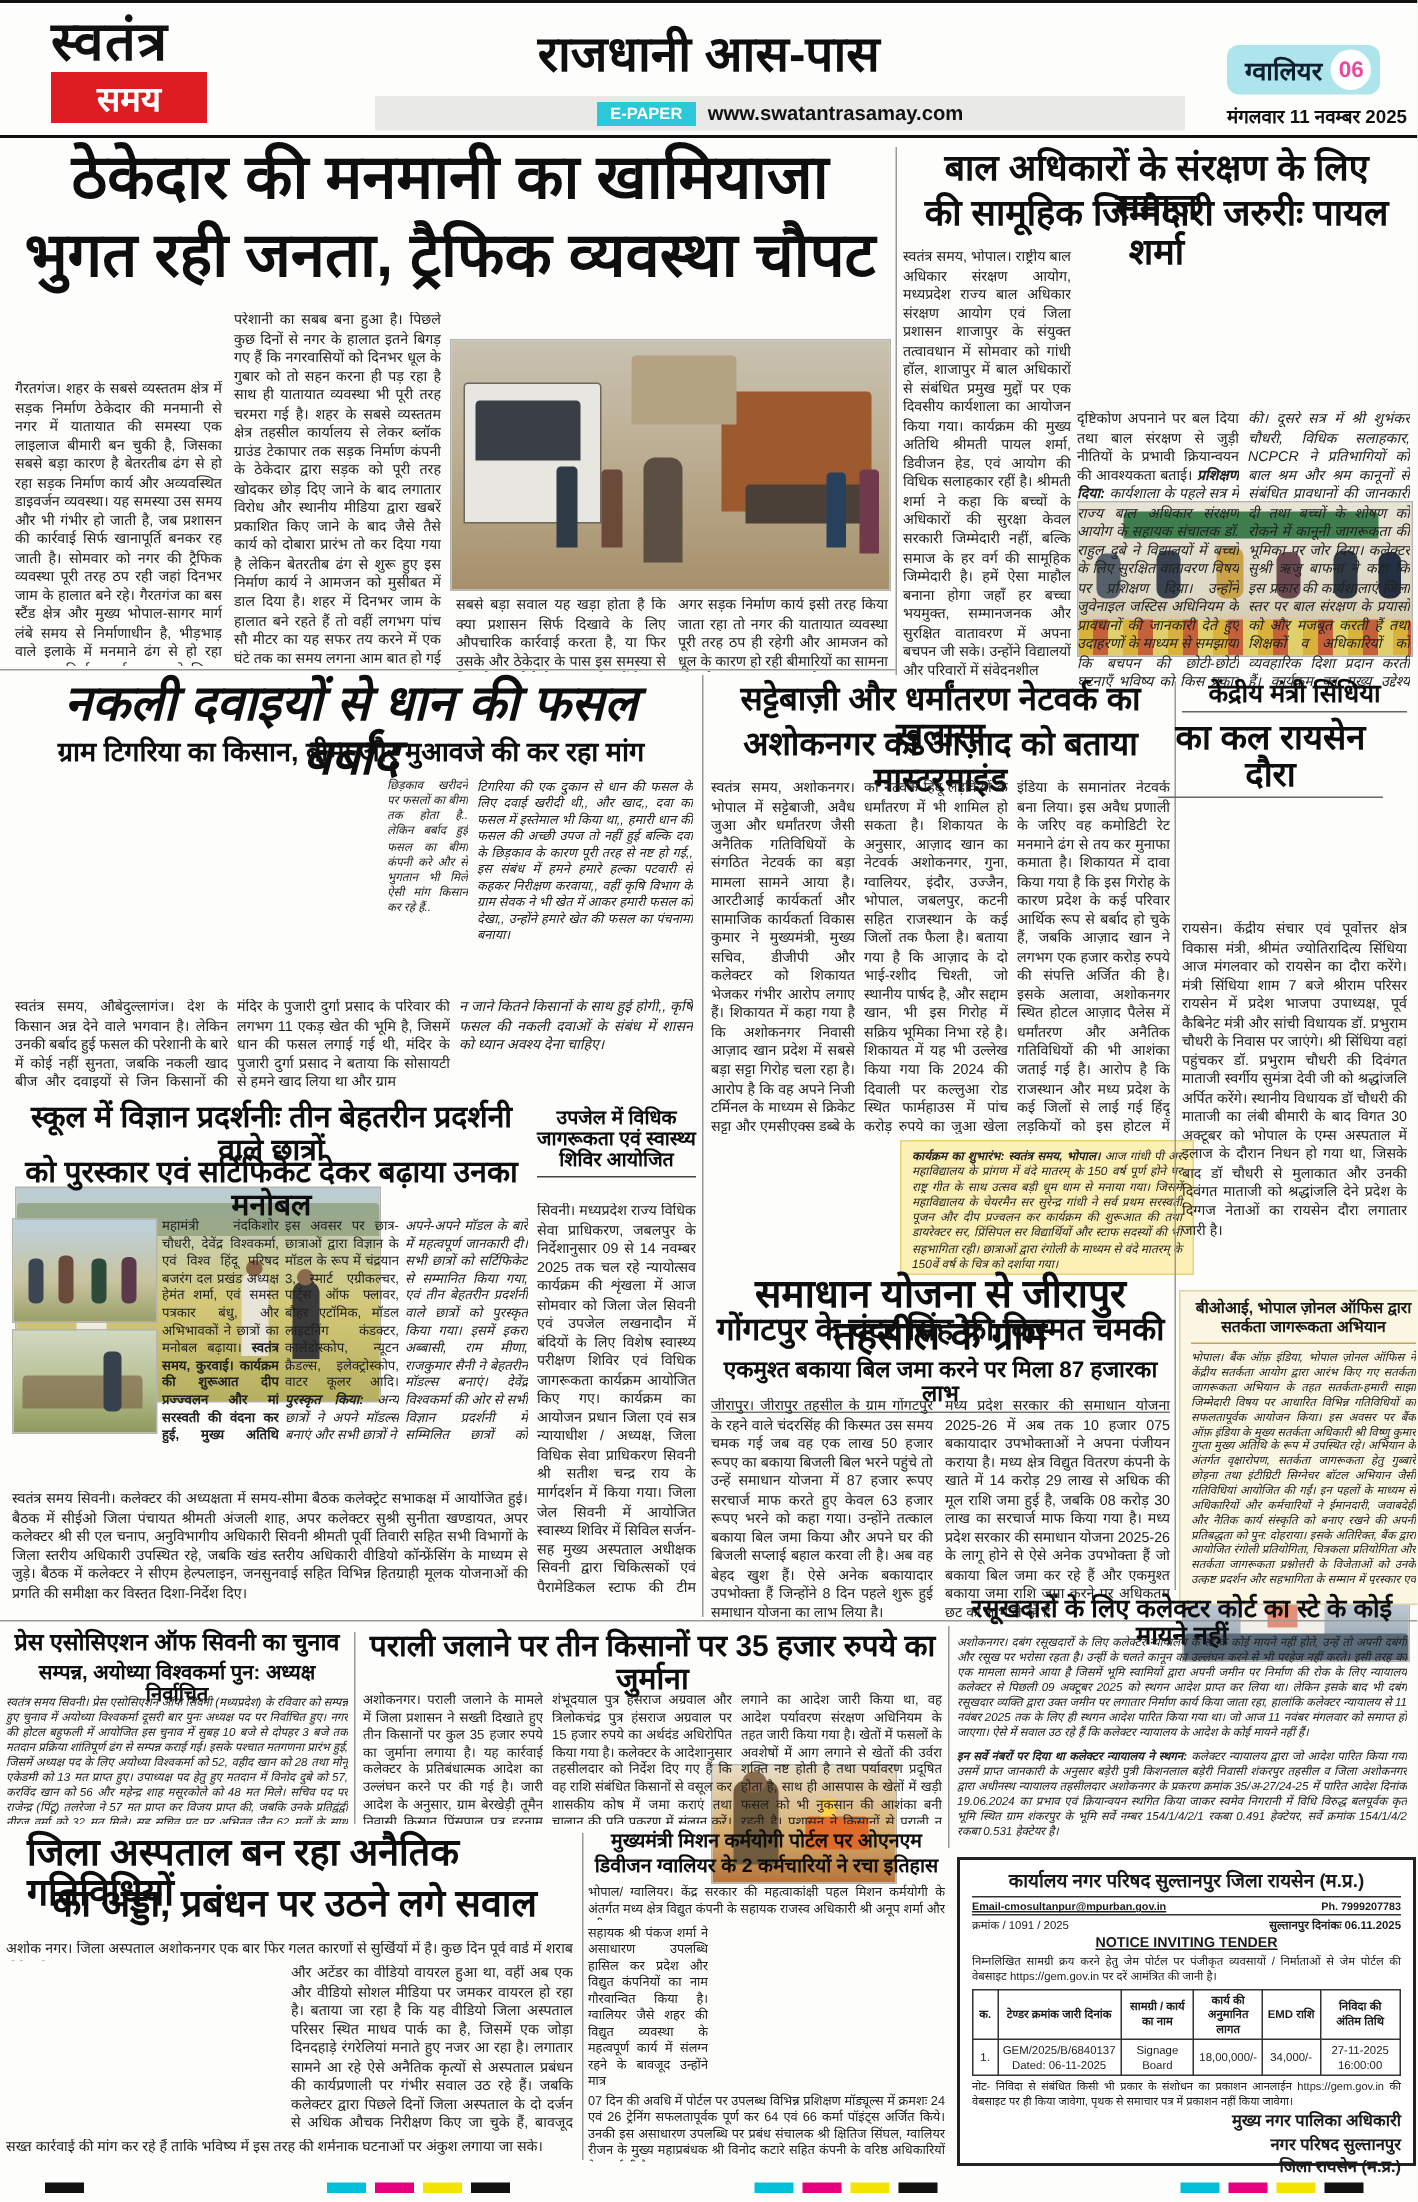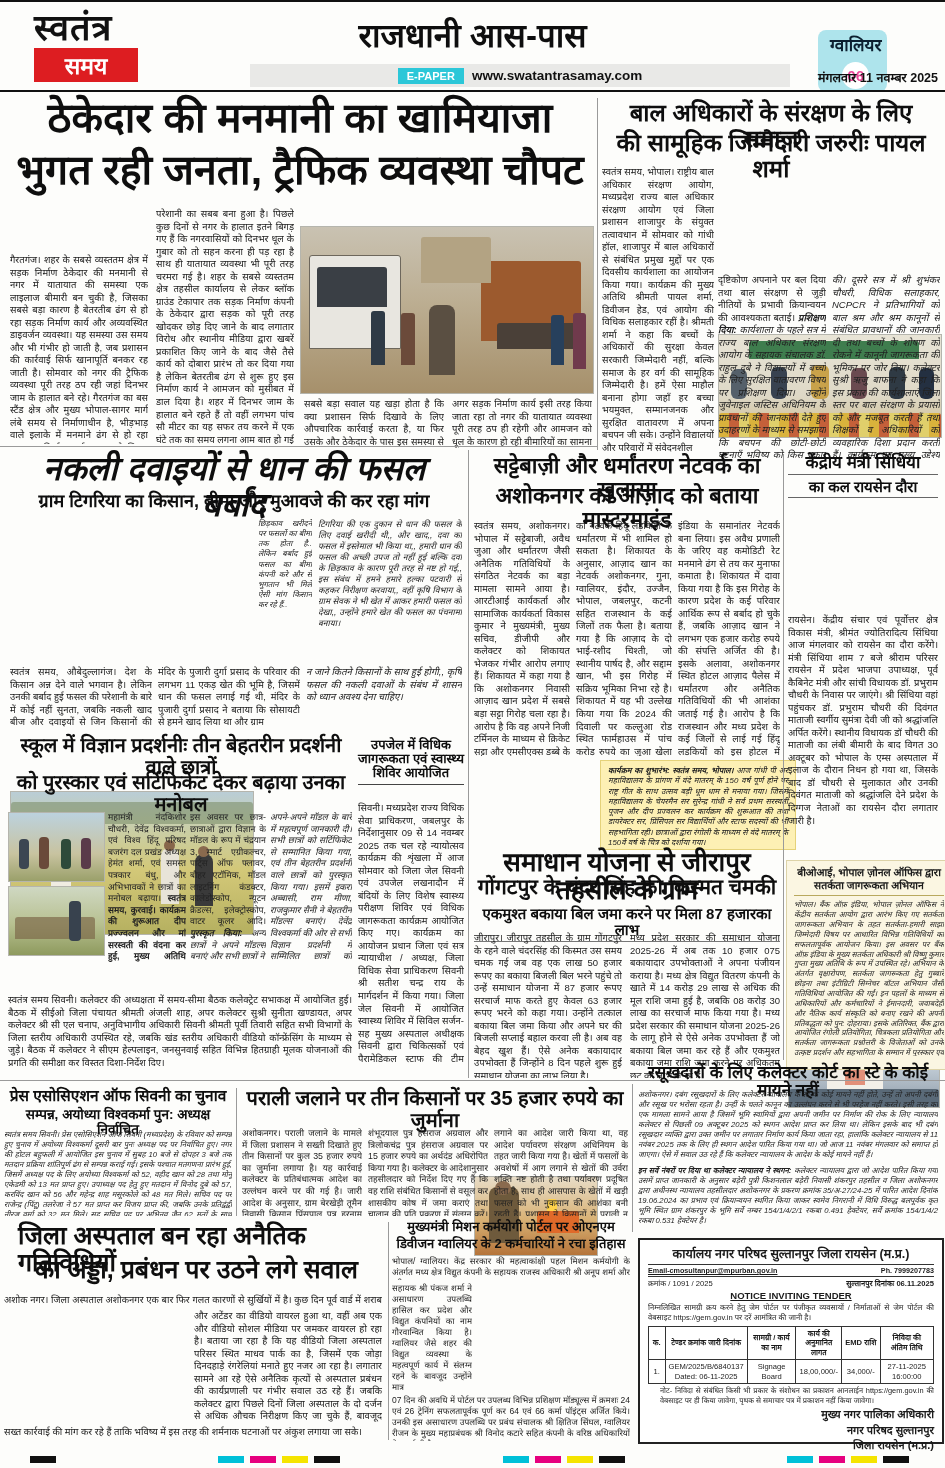--- a/index.html
+++ b/index.html
@@ -18,21 +18,21 @@
   .hline{height:1px;background:#9a9a9a;}
   .photo{overflow:hidden;position:relative;border:1px solid #b5b5ad;}
   .fig{position:absolute;border-radius:3px 3px 0 0;}
   .subhead{font-weight:800;color:#111;}
   
   .logo1{font-size:36px;font-weight:800;color:#111;letter-spacing:1px;line-height:1;}
   .logo2{background:#dd1d21;color:#fff;font-size:23px;font-weight:800;text-align:center;width:104px;padding:1px 0;margin-top:2px;}
   .epaper-strip{background:#e9e9e7;display:flex;align-items:center;justify-content:center;gap:8px;}
   .epaper-chip{background:#2cc7d8;color:#fff;font-size:11px;font-weight:800;padding:2px 9px;}
   .url{font-size:13.5px;font-weight:700;color:#111;}
-  .badge{background:#aee4ec;border-radius:8px;display:flex;align-items:center;gap:6px;padding:3px 6px 3px 12px;flex-direction:column;}
+  .badge{background:#aee4ec;border-radius:8px;display:flex;align-items:center;gap:6px;padding:3px 6px 3px 12px;}
   .badge-city{font-size:17px;font-weight:800;color:#0c2030;}
   .badge-num{background:#fff;border-radius:50%;width:27px;height:27px;display:flex;align-items:center;justify-content:center;font-size:15px;font-weight:800;color:#ec4899;}
   .dateline{font-size:12.5px;font-weight:700;color:#111;text-align:right;}
   
   .ybox{background:#fdf0b4;border:1px solid #e5d27a;padding:5px 7px;}
   .cream{background:#fbf6e2;border:1px solid #ddd3a8;padding:5px 7px;}
   .tender-box{border:2px solid #222;background:#fff;padding:5px 8px;font-size:8.5px;}
   .tender-box table{border-collapse:collapse;width:100%;margin-top:3px;}
   .tender-box th,.tender-box td{border:1px solid #333;padding:2px 3px;font-size:7.6px;text-align:center;line-height:1.25;}
   .regmarks{display:flex;justify-content:space-between;align-items:center;}
@@ -170,21 +170,21 @@
   </div>
 
   <div class="abs hl" style="left:474px;top:846px;width:306px;font-size:26px;">समाधान योजना से जीरापुर तहसील के ग्राम</div>
   <div class="abs hl" style="left:474px;top:874px;width:306px;font-size:21px;">गोंगटपुर के चंदर सिंह की किस्मत चमकी</div>
   <div class="abs hl" style="left:474px;top:904px;width:306px;font-size:15px;border-bottom:1px solid #777;padding-bottom:3px;">एकमुश्त बकाया बिल जमा करने पर मिला 87 हजारका लाभ</div>
   <div class="abs body-txt" style="left:474px;top:930px;width:148px;height:146px;">जीरापुर। जीरापुर तहसील के ग्राम गोंगटपुर के रहने वाले चंदरसिंह की किस्मत उस समय चमक गई जब वह एक लाख 50 हजार रूपए का बकाया बिजली बिल भरने पहुंचे तो उन्हें समाधान योजना में 87 हजार रूपए सरचार्ज माफ करते हुए केवल 63 हजार रूपए भरने को कहा गया। उन्होंने तत्काल बकाया बिल जमा किया और अपने घर की बिजली सप्लाई बहाल करवा ली है। अब वह बेहद खुश हैं। ऐसे अनेक बकायादार उपभोक्ता हैं जिन्होंने 8 दिन पहले शुरू हुई समाधान योजना का लाभ लिया है।</div>
   <div class="abs body-txt" style="left:630px;top:930px;width:150px;height:146px;">मध्य प्रदेश सरकार की समाधान योजना 2025-26 में अब तक 10 हजार 075 बकायादार उपभोक्ताओं ने अपना पंजीयन कराया है। मध्य क्षेत्र विद्युत वितरण कंपनी के खाते में 14 करोड़ 29 लाख से अधिक की मूल राशि जमा हुई है, जबकि 08 करोड़ 30 लाख का सरचार्ज माफ किया गया है। मध्य प्रदेश सरकार की समाधान योजना 2025-26 के लागू होने से ऐसे अनेक उपभोक्ता हैं जो बकाया बिल जमा कर रहे हैं और एकमुश्त बकाया जमा राशि जमा करने पर अधिकतम छूट का लाभ ले रहे हैं।</div>
   <div class="abs vline" style="left:783px;top:452px;height:606px;"></div>
 
   <div class="abs hl" style="left:788px;top:452px;width:150px;font-size:17px;border-bottom:1px solid #666;padding-bottom:2px;">केंद्रीय मंत्री सिंधिया</div>
-  <div class="abs hl" style="left:788px;top:477px;width:150px;font-size:15px;border-bottom:1px solid #666;padding-bottom:2px;">का कल रायसेन दौरा</div>
+  <div class="abs hl" style="left:772px;top:477px;width:150px;font-size:23px;border-bottom:1px solid #666;padding-bottom:2px;">का कल रायसेन दौरा</div>
   <div class="abs photo" style="left:788px;top:506px;width:150px;height:102px;background:linear-gradient(180deg,#9fb4c4 0%,#c2cdd6 60%,#8d9aa8 100%);">
     <div class="fig" style="left:52px;top:14px;width:26px;height:24px;background:#a3795a;border-radius:50%;"></div>
     <div class="fig" style="left:38px;top:38px;width:56px;height:64px;background:#f2efe8;border-radius:10px 10px 0 0;"></div>
     <div class="fig" style="left:56px;top:40px;width:20px;height:40px;background:#e2907a;"></div>
     <div class="fig" style="left:0px;top:84px;width:150px;height:18px;background:#5a6a78;"></div>
   </div>
   <div class="abs body-txt" style="left:788px;top:612px;width:150px;height:242px;">रायसेन। केंद्रीय संचार एवं पूर्वोत्तर क्षेत्र विकास मंत्री, श्रीमंत ज्योतिरादित्य सिंधिया आज मंगलवार को रायसेन का दौरा करेंगे। मंत्री सिंधिया शाम 7 बजे श्रीराम परिसर रायसेन में प्रदेश भाजपा उपाध्यक्ष, पूर्व कैबिनेट मंत्री और सांची विधायक डॉ. प्रभुराम चौधरी के निवास पर जाएंगे। श्री सिंधिया वहां पहुंचकर डॉ. प्रभुराम चौधरी की दिवंगत माताजी स्वर्गीय सुमंत्रा देवी जी को श्रद्धांजलि अर्पित करेंगे। स्थानीय विधायक डॉ चौधरी की माताजी का लंबी बीमारी के बाद विगत 30 अक्टूबर को भोपाल के एम्स अस्पताल में इलाज के दौरान निधन हो गया था, जिसके बाद डॉ चौधरी से मुलाकात और उनकी दिवंगत माताजी को श्रद्धांजलि देने प्रदेश के दिग्गज नेताओं का रायसेन दौरा लगातार जारी है।</div>
 
   <div class="abs cream" style="left:786px;top:858px;width:150px;height:198px;overflow:hidden;">
     <div class="bold" style="font-size:10.5px;text-align:center;line-height:1.25;border-bottom:1px solid #b9a95e;padding-bottom:3px;">बीओआई, भोपाल ज़ोनल ऑफिस द्वारा सतर्कता जागरूकता अभियान</div>
@@ -243,21 +243,21 @@
       <tr>
         <td>1.</td>
         <td>GEM/2025/B/6840137 Dated: 06-11-2025</td>
         <td>Signage Board</td>
         <td>18,00,000/-</td>
         <td>34,000/-</td>
         <td>27-11-2025 16:00:00</td>
       </tr>
     </tbody>
       </table>
-    <div style="font-size:7.4px;text-align:justify;margin-top:2px;line-height:1.3;margin-left:12px;">नोट- निविदा से संबंधित किसी भी प्रकार के संशोधन का प्रकाशन आनलाईन https://gem.gov.in की वेबसाइट पर ही किया जावेगा, पृथक से समाचार पत्र में प्रकाशन नहीं किया जावेगा।</div>
+    <div style="font-size:7.4px;text-align:justify;margin-top:2px;line-height:1.3;">नोट- निविदा से संबंधित किसी भी प्रकार के संशोधन का प्रकाशन आनलाईन https://gem.gov.in की वेबसाइट पर ही किया जावेगा, पृथक से समाचार पत्र में प्रकाशन नहीं किया जावेगा।</div>
     <div class="bold" style="font-size:11px;text-align:right;line-height:1.4;margin-top:2px;">
       <div>मुख्य नगर पालिका अधिकारी</div>
       <div>नगर परिषद सुल्तानपुर</div>
       <div>जिला रायसेन (म.प्र.)</div>
     </div>
   </div>
 
   <div class="abs hl" style="left:4px;top:1220px;width:378px;font-size:25px;text-align:left;padding-left:14px;">जिला अस्पताल बन रहा अनैतिक गतिविधियों</div>
   <div class="abs hl" style="left:21px;top:1254px;width:378px;font-size:25px;text-align:left;padding-left:14px;">का अड्डा, प्रबंधन पर उठने लगे सवाल</div>
   <div class="abs body-txt" style="left:4px;top:1292px;width:378px;height:13px;">अशोक नगर। जिला अस्पताल अशोकनगर एक बार फिर गलत कारणों से सुर्खियों में है। कुछ दिन पूर्व वार्ड में शराब पीते मरीज</div>

